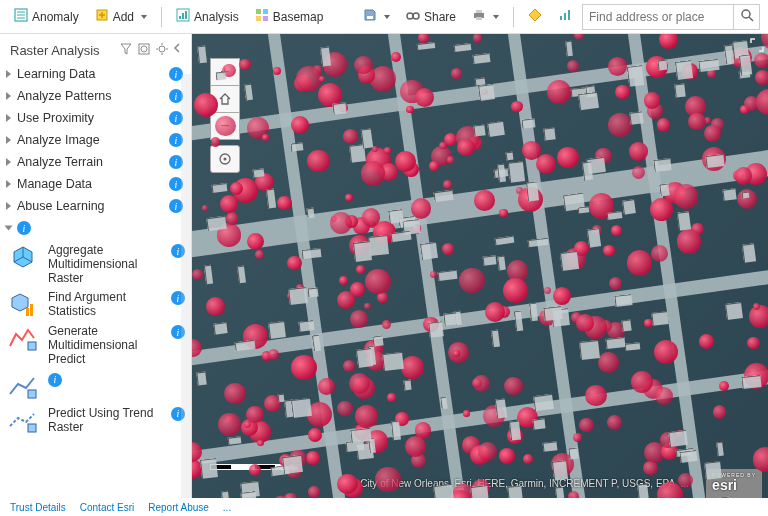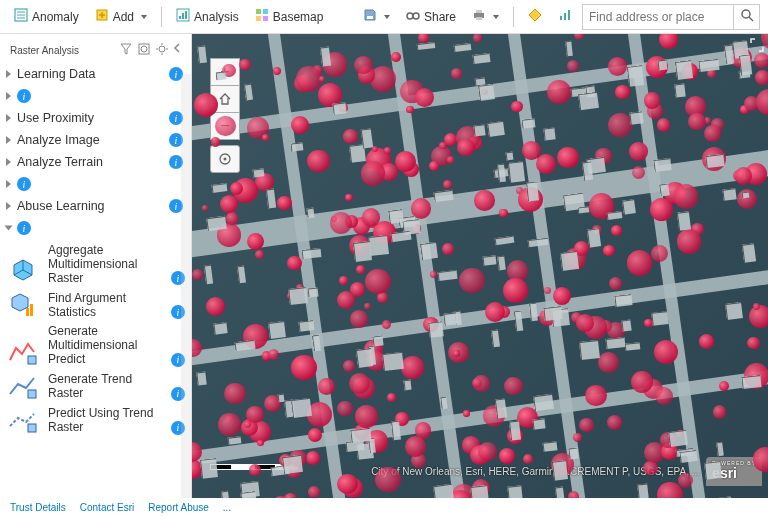--- a/index.html
+++ b/index.html
@@ -8,44 +8,44 @@
 .tb-btn { display: flex; align-items: center; gap: 4px; padding: 3px 6px; cursor: pointer; border-radius: 2px; font-size: 12px; }
 .tb-sep { width: 1px; height: 20px; background: #ccc; margin: 0 4px; }
 .tb-spacer { flex: 1; }
 .search-wrap { display: flex; align-items: center; border: 1px solid #ccc; height: 26px; }
 .search-wrap input { border: none; outline: none; padding: 0 6px; font-size: 12px; width: 150px; color: #888; }
 .search-wrap .sbtn { width: 26px; height: 24px; display: flex; align-items: center; justify-content: center; border-left: 1px solid #ccc; cursor: pointer; }
 .caret { display: inline-block; width: 0; height: 0; border-left: 3px solid transparent; border-right: 3px solid transparent; border-top: 4px solid #666; margin-left: 3px; }
 .content { display: flex; height: calc(100% - 34px - 18px); }
 .sidebar { width: 192px; border-right: 1px solid #ddd; display: flex; flex-direction: column; overflow: hidden; position: relative; }
 .panel-hdr { display: flex; align-items: center; justify-content: space-between; padding: 8px 10px 4px; }
-.panel-title { font-size: 10px; color: #444; font-weight: 400; }
+.panel-title { font-size: 13px; color: #444; font-weight: 400; }
 .panel-icons { display: flex; gap: 4px; }
 .cat-list { overflow-y: auto; flex: 1; }
 .cat-row { display: flex; align-items: center; padding: 4px 8px 4px 6px; cursor: pointer; }
 .tri { width: 0; height: 0; border-top: 4px solid transparent; border-bottom: 4px solid transparent; border-left: 5px solid #888; margin-right: 6px; }
 .tri.open { transform: rotate(90deg); }
 .cat-lbl { flex: 1; font-size: 12.5px; color: #333; }
 .info-i { width: 14px; height: 14px; border-radius: 50%; background: #2196f3; color: #fff; font-size: 10px; display: flex; align-items: center; justify-content: center; font-style: italic; font-family: serif; }
 .tools { padding: 2px 4px 6px 4px; }
-.tool-row { display: flex; align-items: flex-end; padding: 3px 2px; gap: 8px; }
+.tool-row { display: flex; align-items: flex-start; padding: 3px 2px; gap: 8px; }
 .tool-icon { width: 34px; height: 28px; flex-shrink: 0; display: flex; align-items: center; justify-content: center; }
 .tool-txt { flex: 1; font-size: 12px; color: #333; line-height: 1.15; }
 .scroll-ind { position: absolute; right: 0; top: 40px; bottom: 0; width: 10px; background: linear-gradient(#ccc,#ccc); opacity: .25; }
 .map { flex: 1; position: relative; overflow: hidden; background: #2a4a5a; }
 .aerial { position: absolute; inset: 0; }
 .zoom-ctrl { position: absolute; top: 24px; left: 18px; display: flex; flex-direction: column; gap: 0; }
 .z-btn { width: 30px; height: 28px; background: #f7f7f7; border: 1px solid #aaa; display: flex; align-items: center; justify-content: center; font-size: 16px; cursor: pointer; color: #555; margin-bottom: -1px; }
 .z-btn.loc { margin-top: 6px; border-radius: 3px; }
 .expand { position: absolute; top: 4px; right: 4px; width: 14px; height: 14px; cursor: pointer; color: #eee; }
 .scale-bar { position: absolute; left: 18px; bottom: 28px; display: flex; }
 .scale-seg { width: 22px; height: 6px; border: 1px solid #fff; }
 .scale-seg.b { background: #000; }
 .scale-seg.w { background: #fff; }
-.attrib { position: absolute; right: 6px; bottom: 12px; font-size: 10px; color: #ddd; text-shadow: 0 0 2px #000; display: flex; align-items: center; gap: 6px; }
+.attrib { position: absolute; right: 6px; bottom: 0; font-size: 10px; color: #ddd; text-shadow: 0 0 2px #000; display: flex; align-items: center; gap: 17px; }
 .esri-logo { background: #888; color: #fff; padding: 4px 6px 6px; border-radius: 4px 4px 0 0; font-weight: bold; font-size: 14px; line-height: 1; }
 .esri-logo .pb { display:block; font-size:5px; letter-spacing:1px; font-weight:400; }
 .footer { height: 18px; display: flex; align-items: center; padding: 0 10px; gap: 14px; font-size: 10px; }
 .footer a { color: #0079c1; text-decoration: none; cursor: pointer; }
 .ico { display: inline-block; }
 .road { position:absolute; background: rgba(170,185,190,.9); transform-origin: left center; }
 .veg { position:absolute; border-radius:50%; background: radial-gradient(circle at 35% 35%, #ff6a8a, #c01040 70%); }
 .bldg { position:absolute; background:#c7cfd1; box-shadow: 1px 1px 0 #555 inset; }
 </style>
 </head>
@@ -185,39 +185,41 @@
     </div>
     <div class="cat-list">
       <div id="cats">
           <div class="cat-row">
             <span class="tri"></span>
             <span class="cat-lbl">Learning Data</span>
             <span class="info-i">i</span>
           </div>
           <div class="cat-row">
             <span class="tri"></span>
+            <span class="cat-lbl">Analyze Patterns</span>
             <span class="info-i">i</span>
           </div>
           <div class="cat-row">
             <span class="tri"></span>
             <span class="cat-lbl">Use Proximity</span>
             <span class="info-i">i</span>
           </div>
           <div class="cat-row">
             <span class="tri"></span>
             <span class="cat-lbl">Analyze Image</span>
             <span class="info-i">i</span>
           </div>
           <div class="cat-row">
             <span class="tri"></span>
             <span class="cat-lbl">Analyze Terrain</span>
             <span class="info-i">i</span>
           </div>
           <div class="cat-row">
             <span class="tri"></span>
+            <span class="cat-lbl">Manage Data</span>
             <span class="info-i">i</span>
           </div>
           <div class="cat-row">
             <span class="tri"></span>
             <span class="cat-lbl">Abuse Learning</span>
             <span class="info-i">i</span>
           </div>
           <div class="cat-row">
             <span class="tri open"></span>
             <span class="info-i">i</span>
@@ -259,21 +261,20 @@
             <span class="tool-txt">Generate Multidimensional Predict</span>
             <span class="info-i">i</span>
           </div>
           <div class="tool-row">
             <span class="tool-icon">
               <svg width="30" height="26">
                 <polyline points="2,20 10,10 18,14 26,4" fill="none" stroke="#58c" stroke-width="2"></polyline>
                 <rect x="20" y="16" width="8" height="8" fill="#9cf" stroke="#369"></rect>
               </svg>
             </span>
-            <span class="tool-txt">Generate Trend Raster</span>
             <span class="info-i">i</span>
           </div>
           <div class="tool-row">
             <span class="tool-icon">
               <svg width="30" height="26">
                 <polyline points="2,18 10,10 18,14 26,6" fill="none" stroke="#58c" stroke-width="2" stroke-dasharray="3 2"></polyline>
                 <rect x="20" y="16" width="8" height="8" fill="#9cf" stroke="#369"></rect>
               </svg>
             </span>
             <span class="tool-txt">Predict Using Trend Raster</span>

